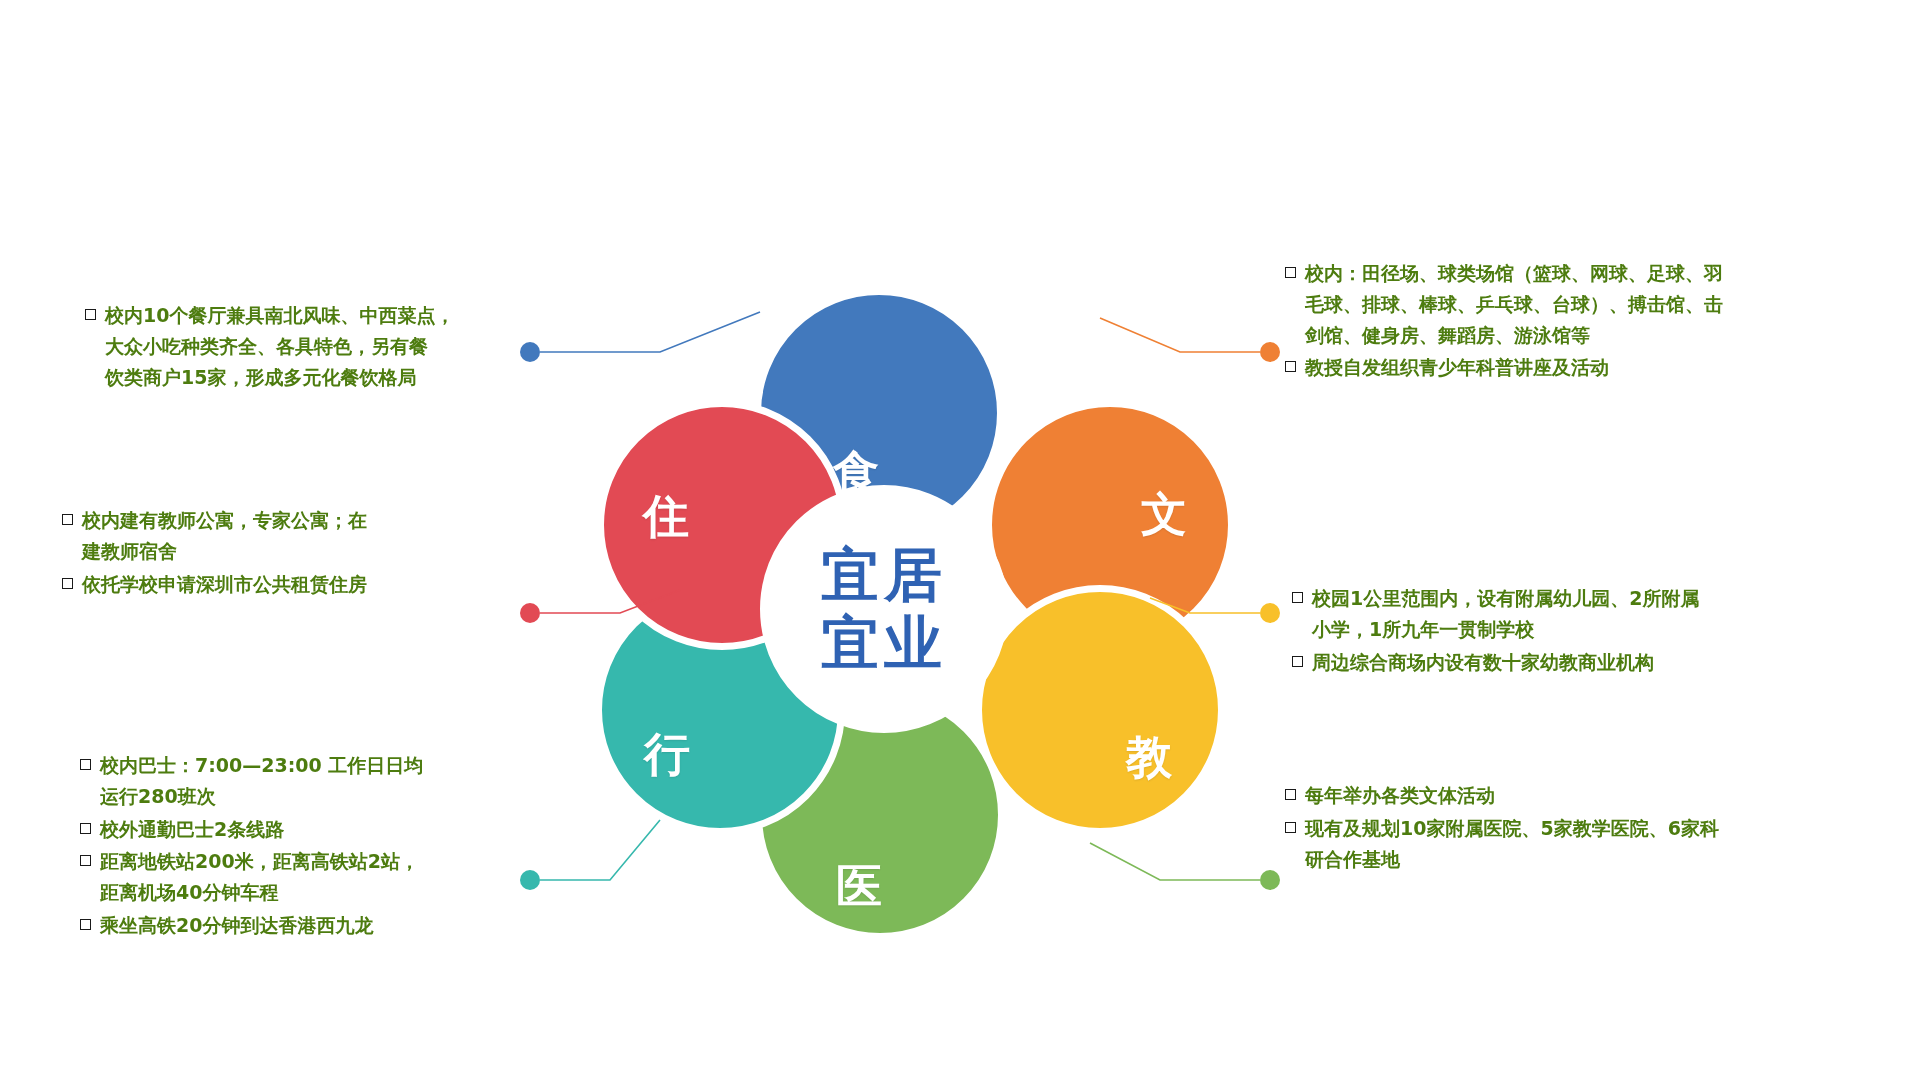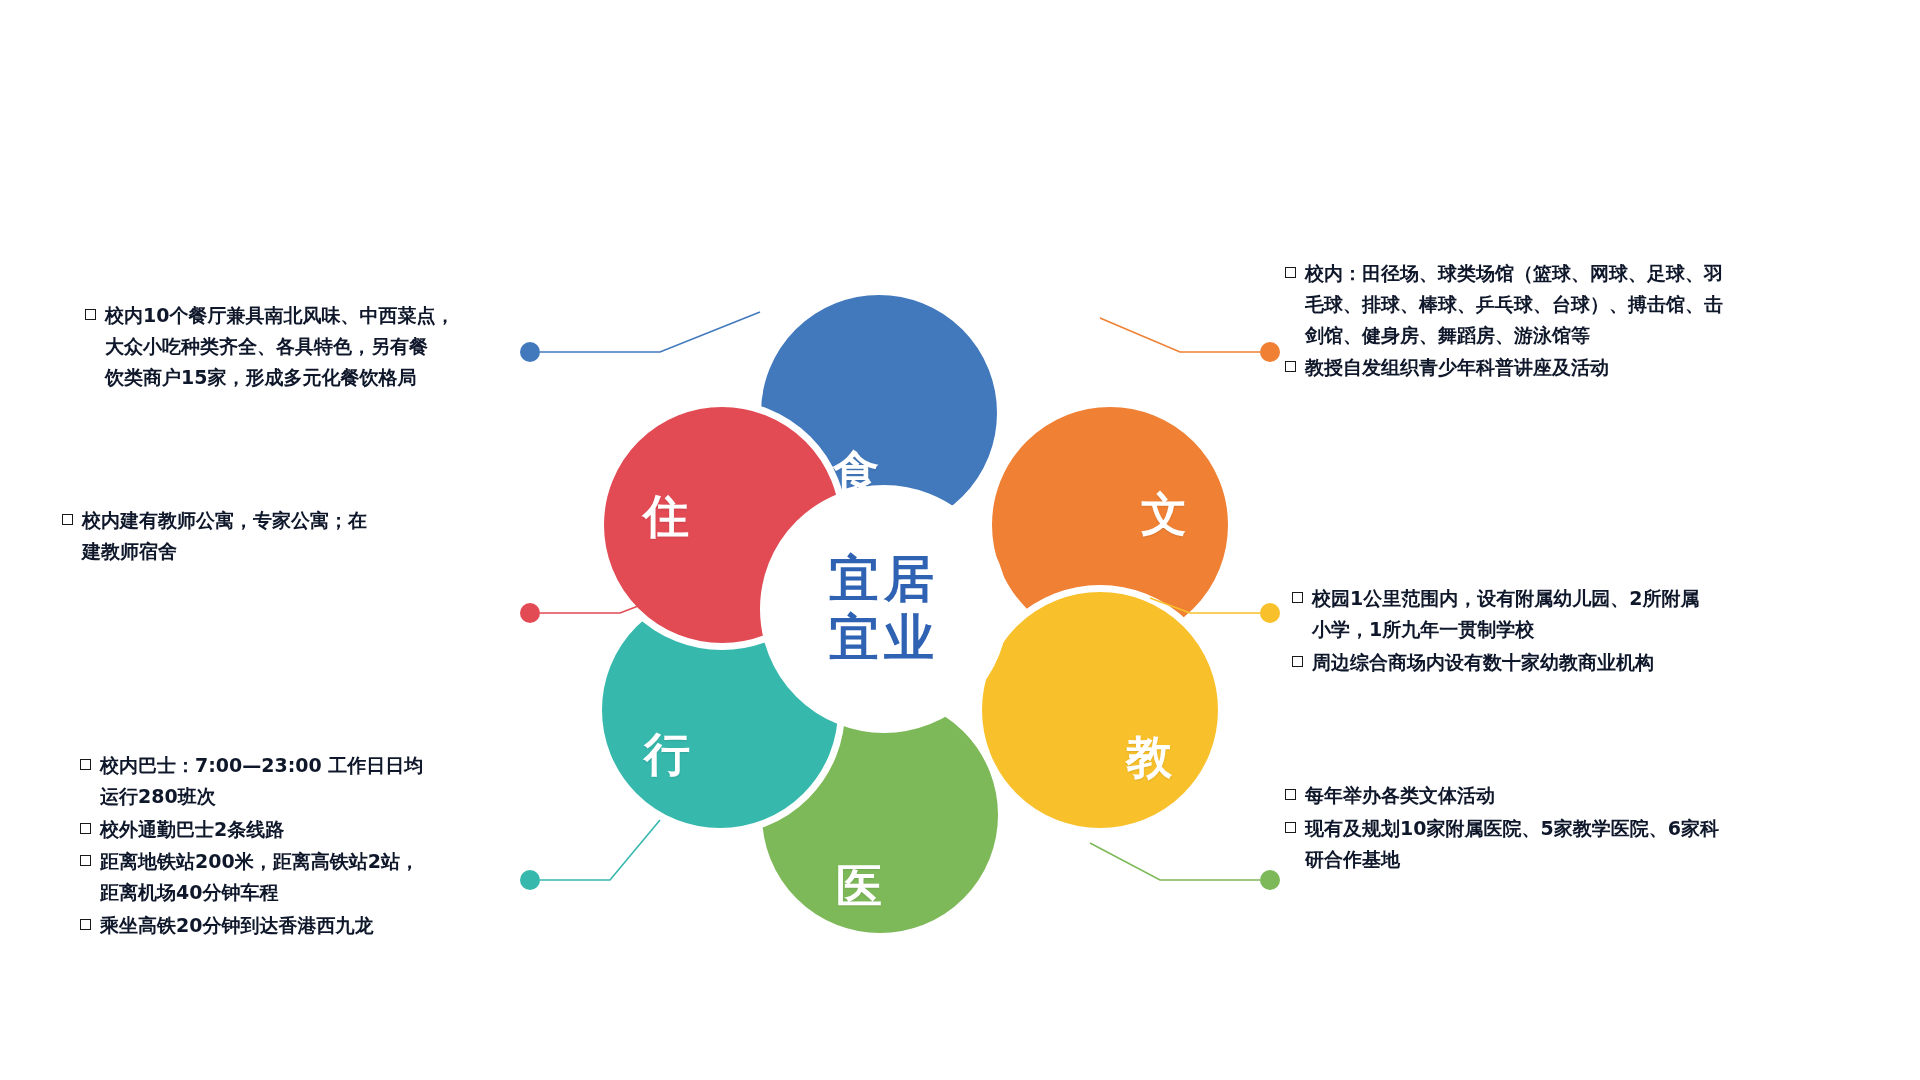--- a/index.html
+++ b/index.html
@@ -48,35 +48,35 @@
     background: #ffffff;
     box-sizing: border-box;
     border: 7px solid #ffffff;
     display: flex;
     flex-direction: column;
     align-items: center;
     justify-content: center;
     z-index: 10;
   }
   .center-line {
-    font-size: 50px;
+    font-size: 58px;
     font-weight: bold;
     color: #2f62b3;
     letter-spacing: 5px;
     line-height: 1.18;
     font-family: "DejaVu Sans", "Liberation Sans", sans-serif;
     text-shadow: 1px 1px 0 rgba(255,255,255,0.7);
   }
 
   
   .text-block {
     position: absolute;
     font-size: 19px;
     line-height: 1.62;
-    color: #0f172a;
+    color: #4d7c0f;
     font-weight: bold;
     font-family: "DejaVu Sans", "Liberation Sans", sans-serif;
   }
   .bullet-row {
     display: flex;
     align-items: flex-start;
     margin-bottom: 2px;
   }
   .bullet-box {
     flex: 0 0 auto;
@@ -176,20 +176,24 @@
 饮类商户15家，形成多元化餐饮格局</span>
       </div>
     </div>
 
   <div class="text-block" style="left:62px; top:505px; width:445px;">
       <div class="bullet-row">
         <span class="bullet-box"></span>
         <span class="bullet-text">校内建有教师公寓，专家公寓；在
 建教师宿舍</span>
       </div>
+      <div class="bullet-row">
+        <span class="bullet-box"></span>
+        <span class="bullet-text">依托学校申请深圳市公共租赁住房</span>
+      </div>
     </div>
 
   <div class="text-block" style="left:80px; top:750px; width:430px;">
       <div class="bullet-row">
         <span class="bullet-box"></span>
         <span class="bullet-text">校内巴士：7:00—23:00 工作日日均
 运行280班次</span>
       </div>
       <div class="bullet-row">
         <span class="bullet-box"></span>

